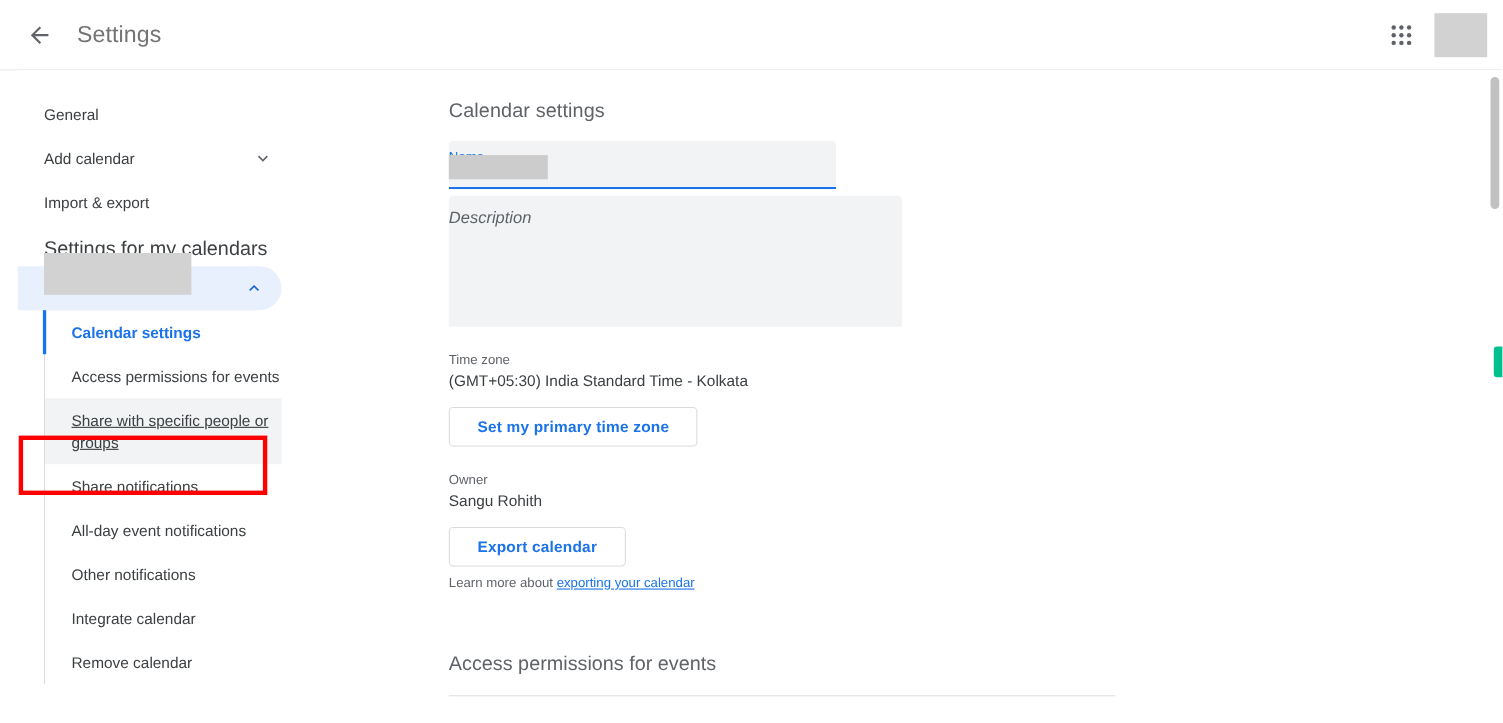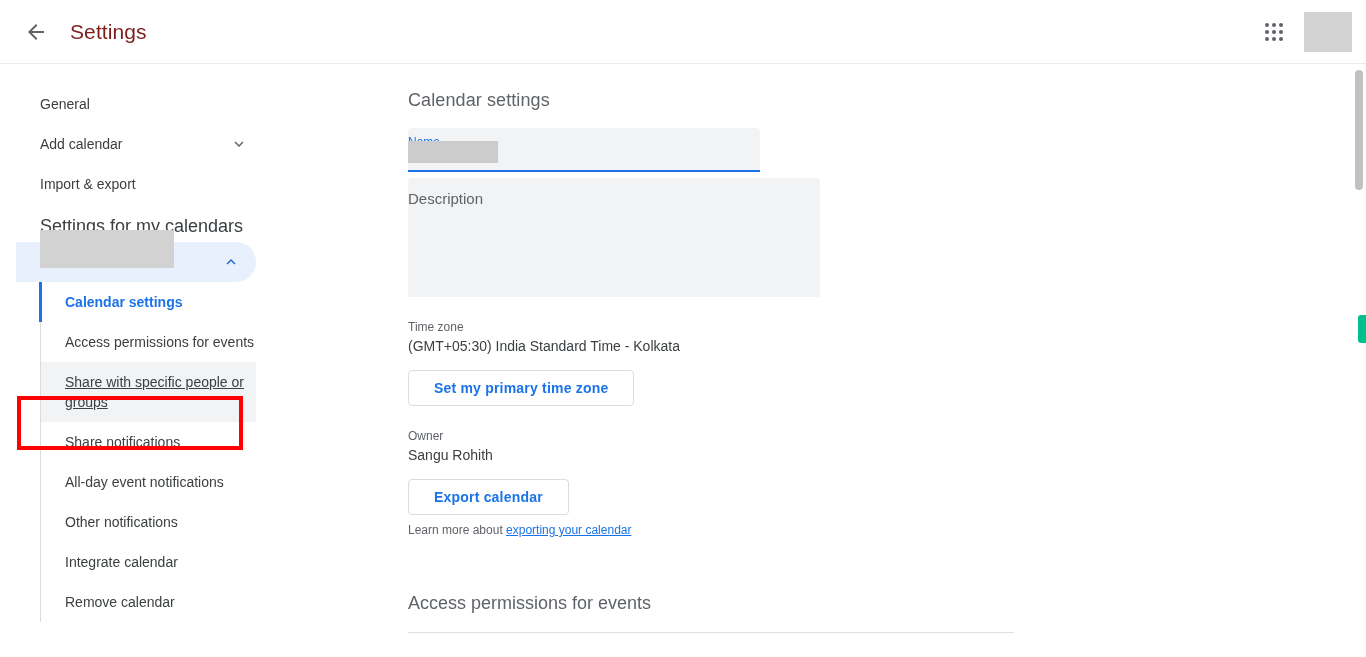--- a/index.html
+++ b/index.html
@@ -23,21 +23,21 @@
   .back-btn {
     width: 40px; height: 40px; margin-left: 16px;
     border-radius: 50%;
     display: flex; align-items: center; justify-content: center;
     cursor: pointer;
   }
   .back-btn svg { display: block; }
   .app-title {
     margin-left: 14px;
     font-size: 21px;
-    color: #7f1d1d;
+    color: #737373;
     letter-spacing: .1px;
   }
   .header-right {
     position: absolute; right: 14px; top: 0; height: 64px;
     display: flex; align-items: center; gap: 10px;
   }
   .apps-grid {
     width: 40px; height: 40px; border-radius: 50%;
     display: grid; grid-template-columns: repeat(3, 4px);
     grid-auto-rows: 4px; gap: 3px;
@@ -179,20 +179,21 @@
     width: 90px; height: 22px;
     background: #cccccc;
   }
   .desc-field {
     margin-top: 6px;
     width: 412px; height: 119px;
     background: #f1f3f4;
     border-top-left-radius: 4px; border-top-right-radius: 4px;
     padding: 12px 0 0 0;
     cursor: text;
+    font-style: italic;
   }
   .desc-placeholder { font-size: 15px; color: #5f6368; }
 
   .field-block { margin-top: 22px; }
   .field-caption { font-size: 12px; color: #5f6368; line-height: 16px; }
   .field-value { font-size: 14px; color: #3c4043; line-height: 20px; margin-top: 1px; }
 
   .btn-outline {
     display: inline-flex; align-items: center; justify-content: center;
     height: 36px; padding: 0 25px;

